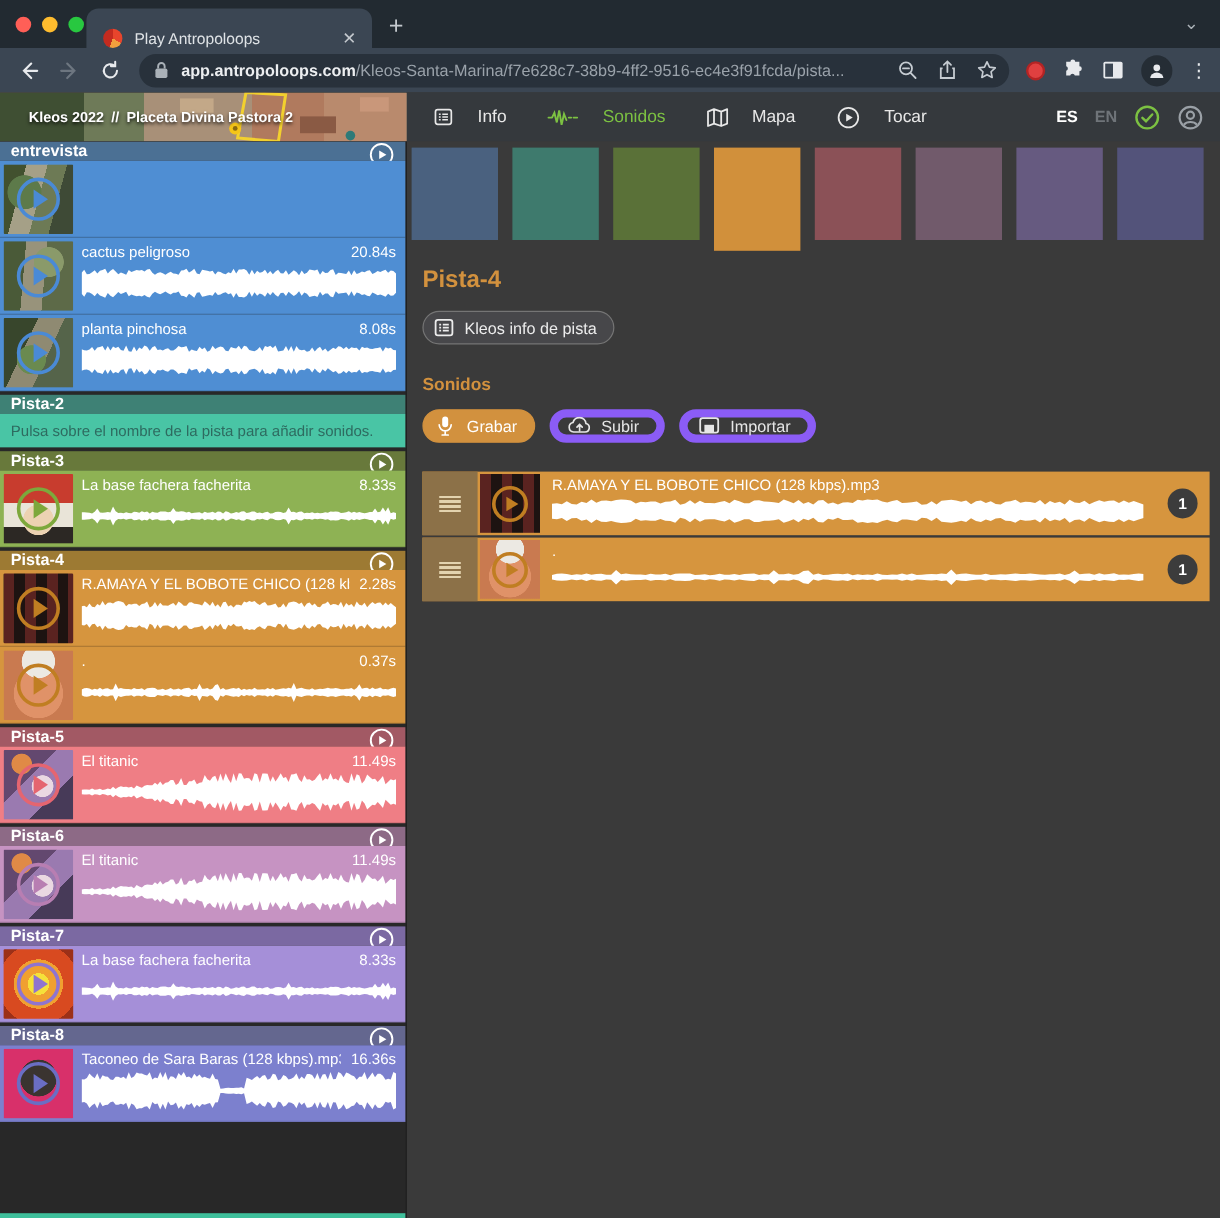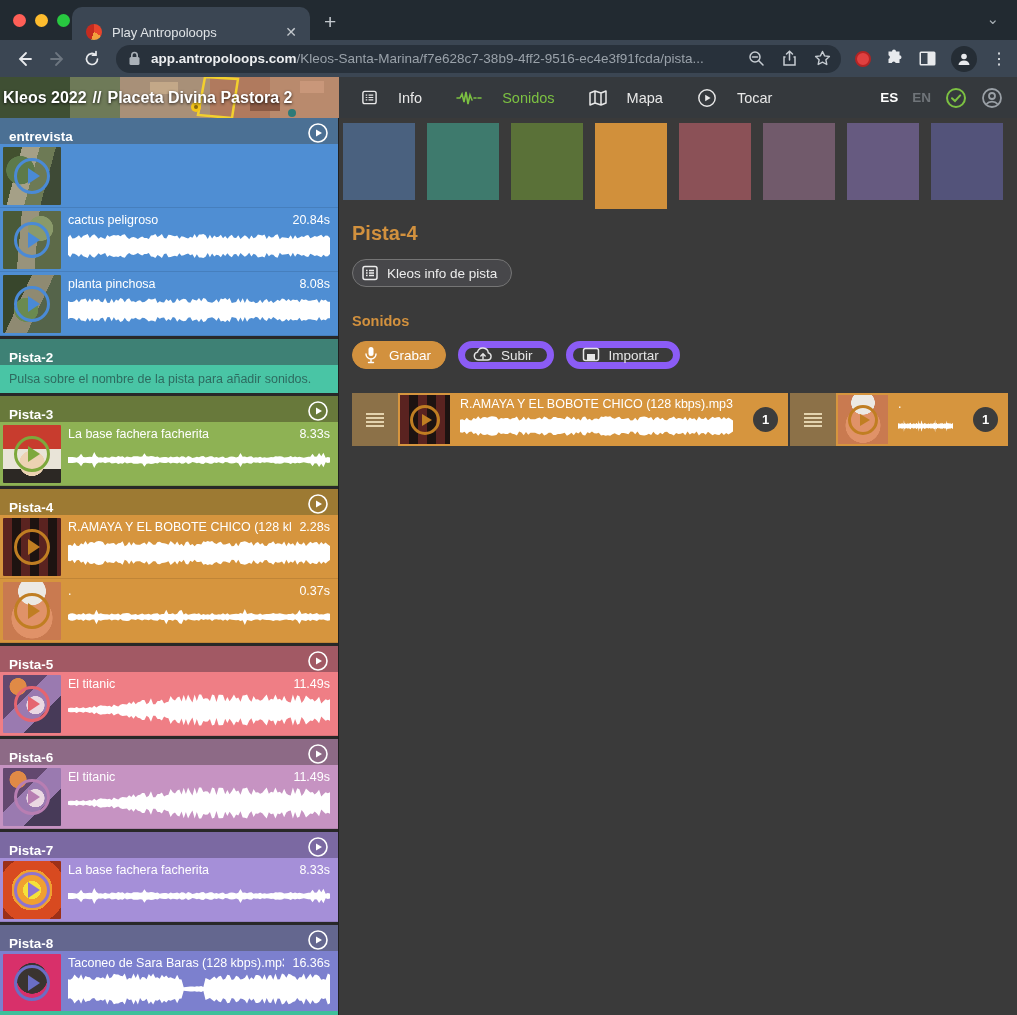--- a/index.html
+++ b/index.html
@@ -30,37 +30,37 @@
   .urlpath { color:#9aa2aa; }
   .pill-icons { display:flex; gap:16px; margin-left:10px; flex:0 0 auto; }
   .tool-icons { display:flex; gap:14px; align-items:center; margin-left:4px; flex:0 0 auto; }
   .recdot { width:16px; height:16px; border-radius:50%; background:#e04040; border:2px solid #b32424; }
   .avatar-circ { width:26px; height:26px; border-radius:50%; background:#252d35; display:flex; align-items:center; justify-content:center; }
 
   
   .appheader { height:41px; background:#35393d; display:flex; align-items:stretch; flex:0 0 auto; }
   .banner { width:339px; flex:0 0 auto; position:relative; overflow:hidden; display:flex; align-items:center; }
   .banner svg.bg { position:absolute; inset:0; width:100%; height:100%; }
-  .banner .crumb { position:relative; z-index:1; color:#fff; font-size:16px; font-weight:bold;
-    padding-left:3px; text-shadow:0 1px 3px rgba(0,0,0,.8); white-space:nowrap; }
+  .banner .crumb { position:relative; z-index:1; color:#fff; font-size:12px; font-weight:bold;
+    padding-left:24px; text-shadow:0 1px 3px rgba(0,0,0,.8); white-space:nowrap; }
   .crumb .sep { margin:0 6px; font-weight:bold; }
   .appnav { flex:1; display:flex; align-items:center; gap:34px; padding-left:22px; }
   .navitem { display:flex; align-items:center; gap:20px; color:#e8e8e8; font-size:14.5px; }
   .navitem.active { color:#7cc142; }
   .hdr-right { display:flex; align-items:center; gap:14px; padding-right:14px; }
   .lang { font-size:13.5px; font-weight:bold; }
   .lang.on { color:#fff; } .lang.off { color:#6f7479; }
 
   
   .content { flex:1; display:flex; min-height:0; }
 
   
   .sidebar { width:339px; flex:0 0 auto; background:#282828; position:relative; overflow:hidden;
     border-right:1px solid #202020; }
-  .track-head { height:26px; display:flex; align-items:flex-end; justify-content:space-between;
+  .track-head { height:16px; display:flex; align-items:flex-start; justify-content:space-between;
     padding:0 9px; color:#fff; font-size:13.5px; font-weight:bold; }
   .track-msg { height:28px; display:flex; align-items:center; padding:0 9px; font-size:12.5px; }
   .snd-row { height:64px; display:flex; position:relative; }
   .snd-thumb { width:58px; height:58px; margin:3px 0 0 3px; position:relative; flex:0 0 auto; border-radius:1px; }
   .pov { position:absolute; left:50%; top:50%; transform:translate(-50%,-50%); width:36px; height:36px;
     border-radius:50%; border:3px solid currentColor; display:flex; align-items:center; justify-content:center; }
   .pov::after { content:""; display:block; margin-left:3px;
     border-left:12px solid currentColor; border-top:8px solid transparent; border-bottom:8px solid transparent; }
   .snd-body { flex:1; min-width:0; padding:5px 8px 0 7px; display:flex; flex-direction:column; }
   .snd-top { display:flex; justify-content:space-between; gap:8px; color:#fff; font-size:12.5px; }
@@ -79,21 +79,21 @@
   .main-title { font-size:20px; font-weight:bold; color:#d2913e; margin-bottom:14px; }
   .pill { display:inline-flex; align-items:center; gap:8px; height:28px; padding:0 14px 0 8px;
     border-radius:14px; font-size:13.5px; font-family:"Liberation Sans",sans-serif; cursor:default; }
   .edit-btn { background:#47474a; border:1px solid #757575; color:#ececec; }
   .section-label { font-size:14.5px; font-weight:bold; color:#d2913e; margin:26px 0 12px; }
   .actions { display:flex; gap:12px; margin-bottom:24px; }
   .act { background:transparent; border:7px solid #8b5cf6; color:#e6e6e6; }
   .act.primary { background:#d2913e; border:1px solid #d2913e; color:#fff; }
   .act .ic-wrap { width:20px; height:20px; display:flex; align-items:center; justify-content:center; }
 
-  .main-rows { display:flex; flex-direction:row; gap:2px; }
+  .main-rows { display:flex; flex-direction:column; gap:2px; }
   .mrow { height:53px; display:flex; background:#d6953e; }
   .mrow .handle { width:46px; flex:0 0 auto; background:#8c7148; display:flex; align-items:center; justify-content:center; }
   .hlines { width:18px; height:14px;
     background:repeating-linear-gradient(180deg,#e3d3ae 0 2px,transparent 2px 4px); }
   .mrow .mthumb { width:50px; height:49px; margin:2px 0 0 2px; position:relative; flex:0 0 auto; }
   .mrow .mthumb .pov { width:30px; height:30px; border-width:3px; }
   .mrow .mthumb .pov::after { border-left-width:10px; border-top-width:6px; border-bottom-width:6px; }
   .mrow .mbody { flex:1; min-width:0; padding:4px 10px 0 10px; display:flex; flex-direction:column; }
   .mrow .mtitle { color:#fff; font-size:12.5px; white-space:nowrap; overflow:hidden; }
   .mrow svg.wave { height:26px; margin-top:2px; }

